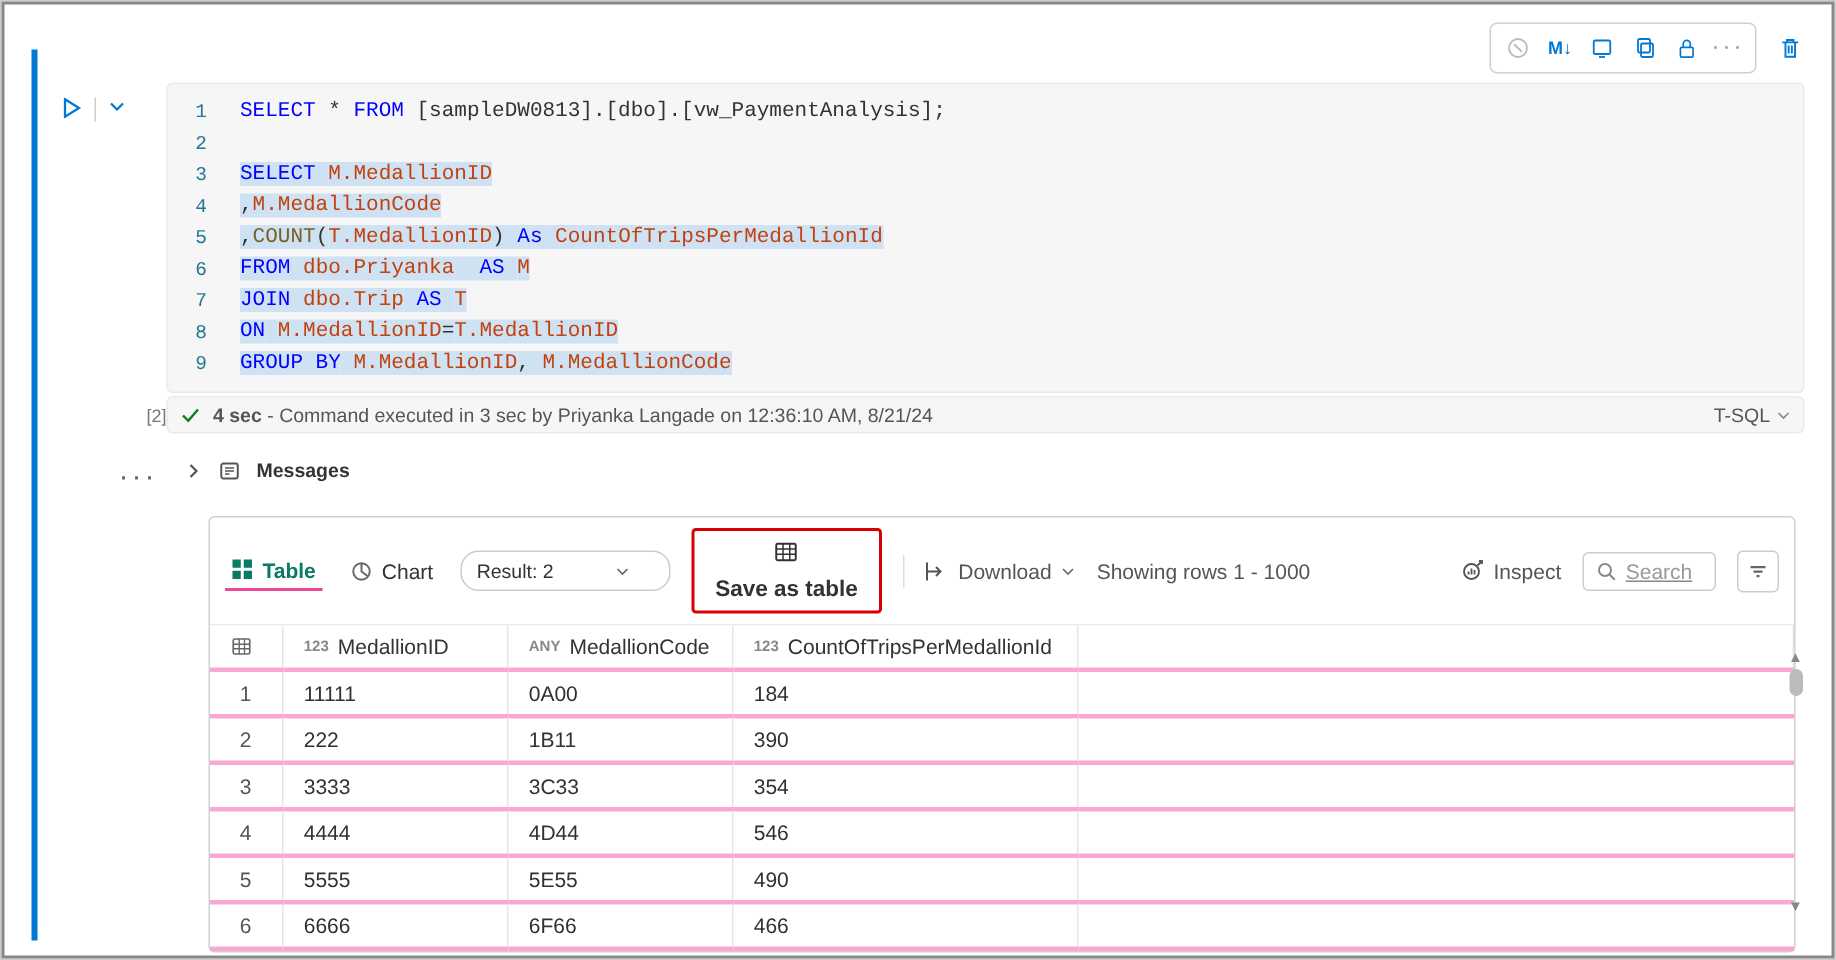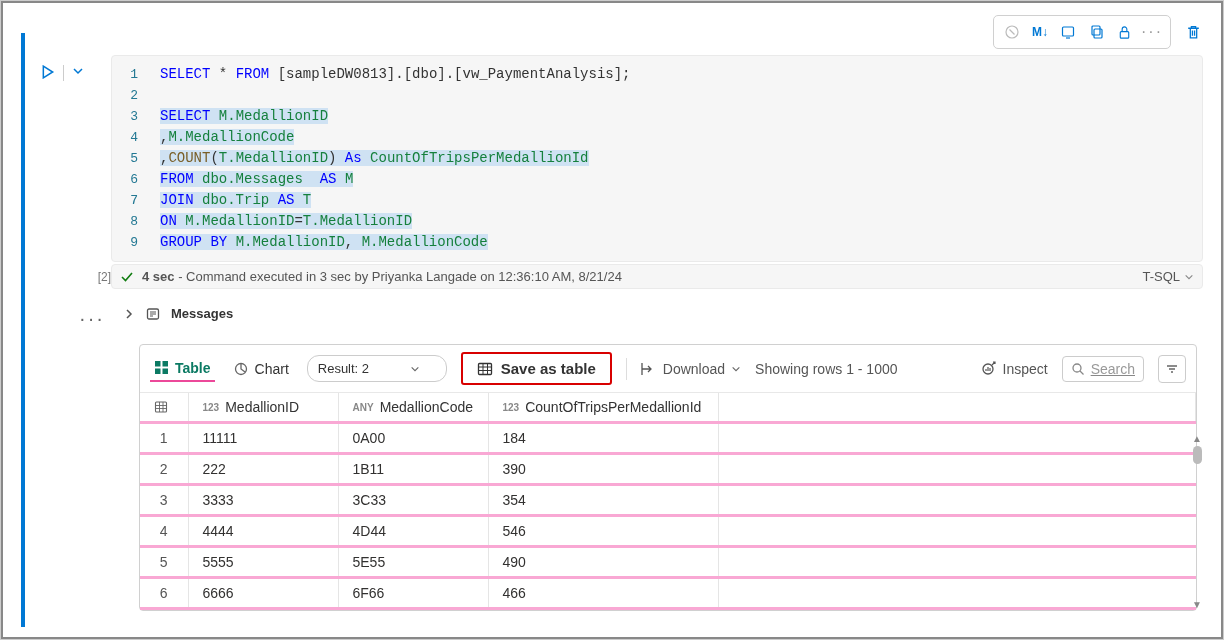--- a/index.html
+++ b/index.html
@@ -35,21 +35,21 @@
     font-size: 14px;
     padding: 8px 0 8px 0;
     margin-right: 10px;
   }
   .line { display: flex; min-height: 21px; line-height: 21px; }
   .ln { width: 48px; text-align: right; color: #237893; padding-right: 22px; font-size: 13px; }
   .code { white-space: pre; }
   .sel { background: #cfe2f3; }
   .kw { color: #0000ff; }
   .fn { color: #795e26; }
-  .id { color: #15803d; }
+  .id { color: #c2410c; }
   .punct { color: #333; }
 
   .status-row { display: flex; margin-top: 2px; align-items: center; }
   .status-left { width: 100px; padding-left: 30px; text-align: right; color: #777; font-size: 12px; }
   .status-bar {
     flex: 1; background: #f6f6f6; border: 1px solid #eaeaea; border-radius: 4px;
     display: flex; align-items: center; padding: 4px 8px; font-size: 13px; color: #555;
     margin-right: 10px; justify-content: space-between;
   }
   .status-bar .left { display: flex; align-items: center; gap: 8px; }
@@ -68,21 +68,21 @@
   }
   .tab { display: flex; align-items: center; gap: 6px; padding: 4px 4px; }
   .tab.active { color: #0b7a63; font-weight: 600; border-bottom: 2px solid #ec4899; text-align: right; }
   .result-select {
     border: 1px solid #ccc; border-radius: 12px; padding: 5px 26px 5px 10px;
     font-size: 13px; color: #333; position: relative; min-width: 140px; display: flex; align-items: center; justify-content: space-between;
   }
   .result-select .caret { color: #666; }
   .save-as-table {
     border: 2px solid #d80000; border-radius: 3px; padding: 6px 14px;
-    display: flex; align-items: center; gap: 8px; color: #333; font-weight: 600; font-size: 15px;
+    display: flex; align-items: center; gap: 8px; color: #333; font-weight: 600; font-size: 15px; flex-direction: column;
   }
   .divider { width: 1px; height: 22px; background: #ddd; }
   .tb-item { display: flex; align-items: center; gap: 6px; color: #555; font-size: 14px; }
   .search-box { flex: 1; max-width: 155px; border: 1px solid #ccc; border-radius: 4px; padding: 4px 8px; display: flex; align-items: center; gap: 6px; color: #888; text-decoration: underline; }
   .filter-btn { border: 1px solid #ccc; border-radius: 4px; width: 28px; height: 28px; display: flex; align-items: center; justify-content: center; color: #666; }
 
   .data-table { width: 100%; border-collapse: collapse; font-size: 14px; }
   .data-table th, .data-table td {
     border-right: 1px solid #e5e5e5; border-bottom: 3px solid #f9a8d4;
     padding: 6px 14px; text-align: left; font-weight: 400;
@@ -171,21 +171,21 @@
         <div class="line">
           <div class="ln">4</div>
           <div class="code"><span class="punct sel">,</span><span class="id sel">M.MedallionCode</span></div>
         </div>
         <div class="line">
           <div class="ln">5</div>
           <div class="code"><span class="punct sel">,</span><span class="fn sel">COUNT</span><span class="punct sel">(</span><span class="id sel">T.MedallionID</span><span class="punct sel">)</span><span class="punct sel"> </span><span class="kw sel">As</span><span class="punct sel"> </span><span class="id sel">CountOfTripsPerMedallionId</span></div>
         </div>
         <div class="line">
           <div class="ln">6</div>
-          <div class="code"><span class="kw sel">FROM</span><span class="punct sel"> </span><span class="id sel">dbo.Messages</span><span class="punct sel">  </span><span class="kw sel">AS</span><span class="punct sel"> </span><span class="id sel">M</span></div>
+          <div class="code"><span class="kw sel">FROM</span><span class="punct sel"> </span><span class="id sel">dbo.Priyanka</span><span class="punct sel">  </span><span class="kw sel">AS</span><span class="punct sel"> </span><span class="id sel">M</span></div>
         </div>
         <div class="line">
           <div class="ln">7</div>
           <div class="code"><span class="kw sel">JOIN</span><span class="punct sel"> </span><span class="id sel">dbo.Trip</span><span class="punct sel"> </span><span class="kw sel">AS</span><span class="punct sel"> </span><span class="id sel">T</span></div>
         </div>
         <div class="line">
           <div class="ln">8</div>
           <div class="code"><span class="kw sel">ON</span><span class="punct sel"> </span><span class="id sel">M.MedallionID</span><span class="punct sel">=</span><span class="id sel">T.MedallionID</span></div>
         </div>
         <div class="line">

